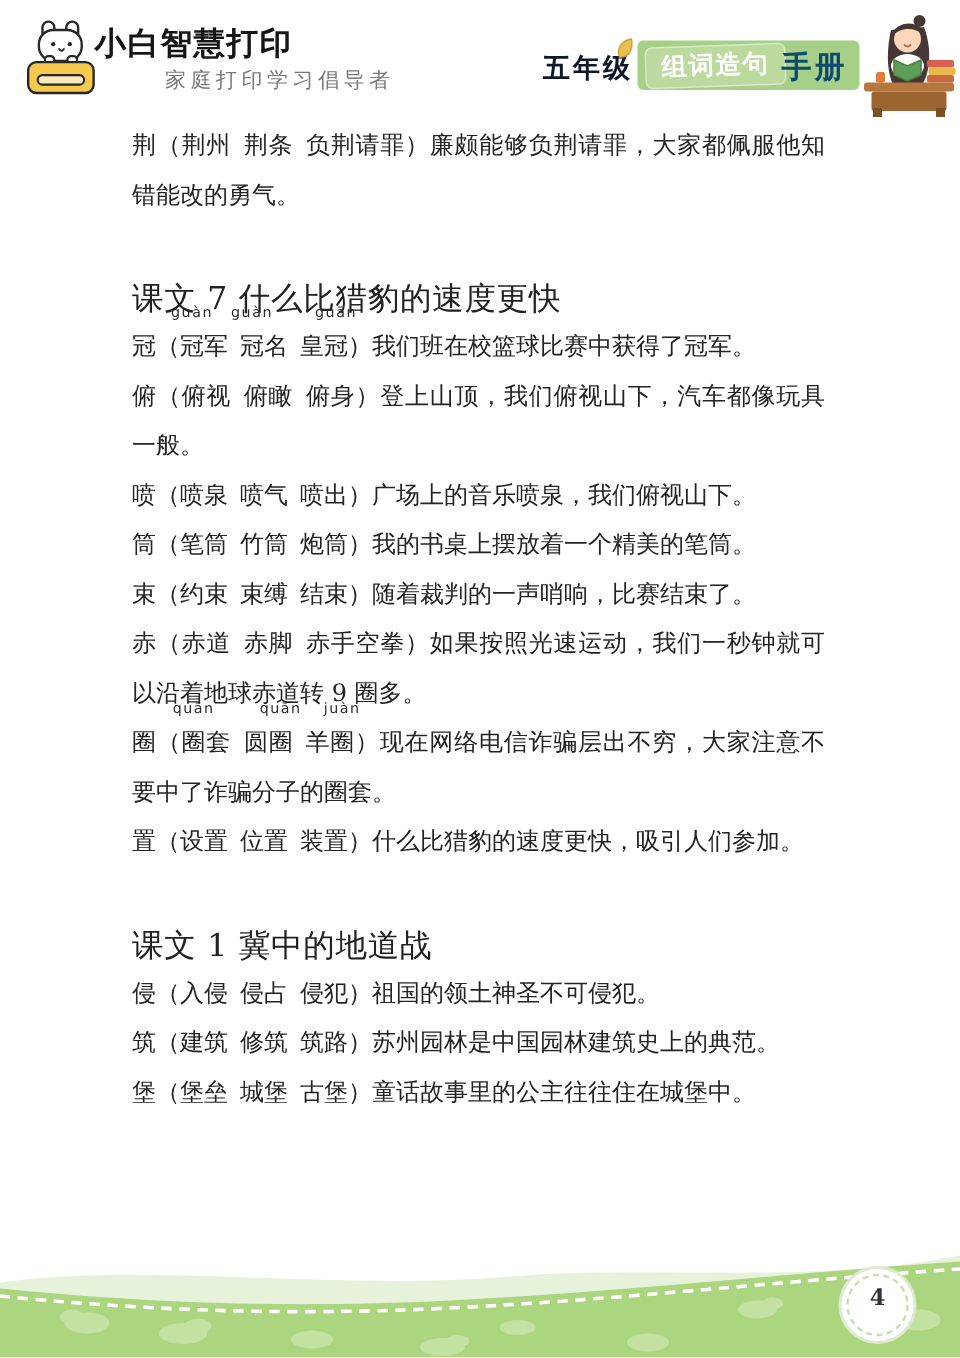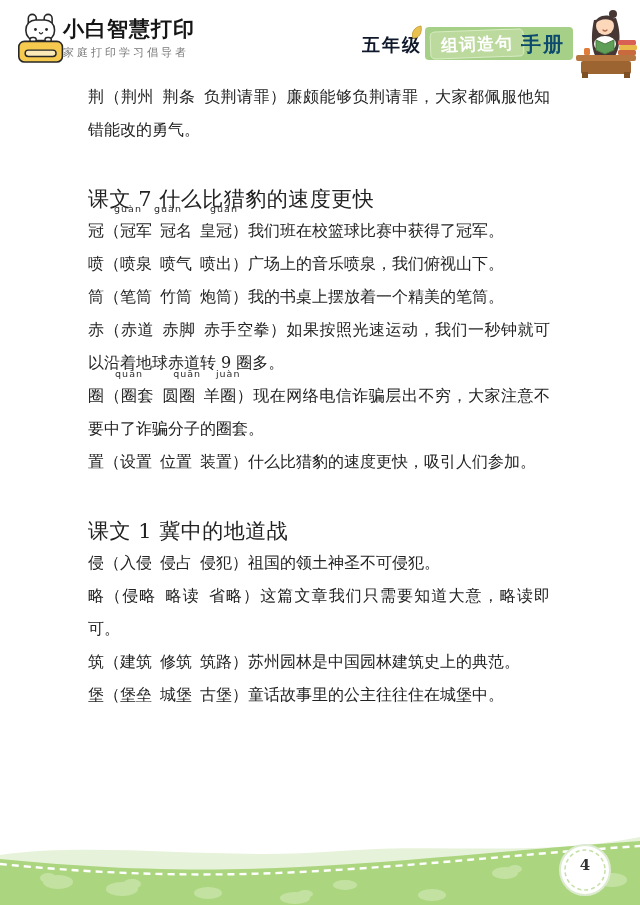--- a/index.html
+++ b/index.html
@@ -3,21 +3,21 @@
 <meta charset="utf-8">
 <style>
   html,body{margin:0;padding:0;background:#fff;}
   .page{position:relative;width:640px;height:905px;background:#ffffff;overflow:hidden;margin:0 auto;
         font-family:"DejaVu Serif", serif;}
 
   
   .logo-icon{position:absolute;left:18px;top:7px;}
   .brand{position:absolute;left:63px;top:17px;}
   .brand-name{font-family:"DejaVu Sans", sans-serif;font-weight:700;font-size:21px;color:#151515;letter-spacing:1px;line-height:24px;}
-  .brand-tagline{font-family:Liberation Serif, serif;font-size:11px;color:#7a7a7a;letter-spacing:3px;margin-top:4px;}
+  .brand-tagline{font-family:Liberation Serif, serif;font-size:14px;color:#7a7a7a;letter-spacing:3px;margin-top:4px;padding-left:47px;}
   .grade{position:absolute;left:362px;top:33px;font-size:18px;font-weight:700;color:#0f172a;letter-spacing:2px;}
   .leaf-icon{position:absolute;left:410px;top:25px;}
   .banner{position:absolute;left:425px;top:27px;width:148px;height:33px;background:#a6cf87;border-radius:4px;}
   .subject-box{position:absolute;left:5px;top:3px;width:92px;height:26px;background:#bcd99e;border:1px solid #d9ebc4;
                border-radius:5px;color:#ffffff;font-weight:700;font-size:17px;text-align:center;line-height:26px;
                letter-spacing:1px;transform:rotate(-2deg);font-family:"DejaVu Sans", sans-serif;}
   .book-label{position:absolute;right:8px;top:4px;color:#0c4a6e;font-weight:700;font-size:20px;letter-spacing:2px;
               font-family:"DejaVu Sans", sans-serif;}
   .girl{position:absolute;left:572px;top:4px;}
 
@@ -102,28 +102,29 @@
       <rect x="9" y="57" width="50" height="13" rx="2" fill="#9c6430"></rect>
       <rect x="10" y="68" width="6" height="6" fill="#7f4f24"></rect>
       <rect x="52" y="68" width="6" height="6" fill="#7f4f24"></rect>
     </svg>
   </div>
 
   <div class="doc">
       <p>荆（荆州 荆条 负荆请罪）廉颇能够负荆请罪，大家都佩服他知错能改的勇气。</p>
       <h2 class="section-heading">课文 7 什么比猎豹的速度更快</h2>
       <p>冠（<span class="rb"><span class="rt">guàn</span>冠</span>军 <span class="rb"><span class="rt">guàn</span>冠</span>名 皇<span class="rb"><span class="rt">guān</span>冠</span>）我们班在校篮球比赛中获得了冠军。</p>
+      <p>俯（俯视 俯瞰 俯身）登上山顶，我们俯视山下，汽车都像玩具一般。</p>
       <p>喷（喷泉 喷气 喷出）广场上的音乐喷泉，我们俯视山下。</p>
       <p>筒（笔筒 竹筒 炮筒）我的书桌上摆放着一个精美的笔筒。</p>
+      <p>束（约束 束缚 结束）随着裁判的一声哨响，比赛结束了。</p>
       <p>赤（赤道 赤脚 赤手空拳）如果按照光速运动，我们一秒钟就可以沿着地球赤道转 9 圈多。</p>
       <p>圈（<span class="rb"><span class="rt">quān</span>圈</span>套 圆<span class="rb"><span class="rt">quān</span>圈</span> 羊<span class="rb"><span class="rt">juàn</span>圈</span>）现在网络电信诈骗层出不穷，大家注意不要中了诈骗分子的圈套。</p>
       <p>置（设置 位置 装置）什么比猎豹的速度更快，吸引人们参加。</p>
       <h2 class="section-heading">课文 1 冀中的地道战</h2>
       <p>侵（入侵 侵占 侵犯）祖国的领土神圣不可侵犯。</p>
-      <p>略（侵略 略读 省略）这篇文章我们只需要知道大意，略读即可。</p>
       <p>筑（建筑 修筑 筑路）苏州园林是中国园林建筑史上的典范。</p>
       <p>堡（堡垒 城堡 古堡）童话故事里的公主往往住在城堡中。</p>
     </div>
 
   <svg class="footer-wave" viewBox="0 0 640 80">
 
     <path d="M0 30 C100 16 220 36 340 26 C440 18 540 32 640 12 L640 80 L0 80 Z" fill="#e7f2da"></path>
 
     <path d="M0 34 C80 42 180 48 300 42 C420 36 520 24 640 16 L640 80 L0 80 Z" fill="#abd57e"></path>
 

